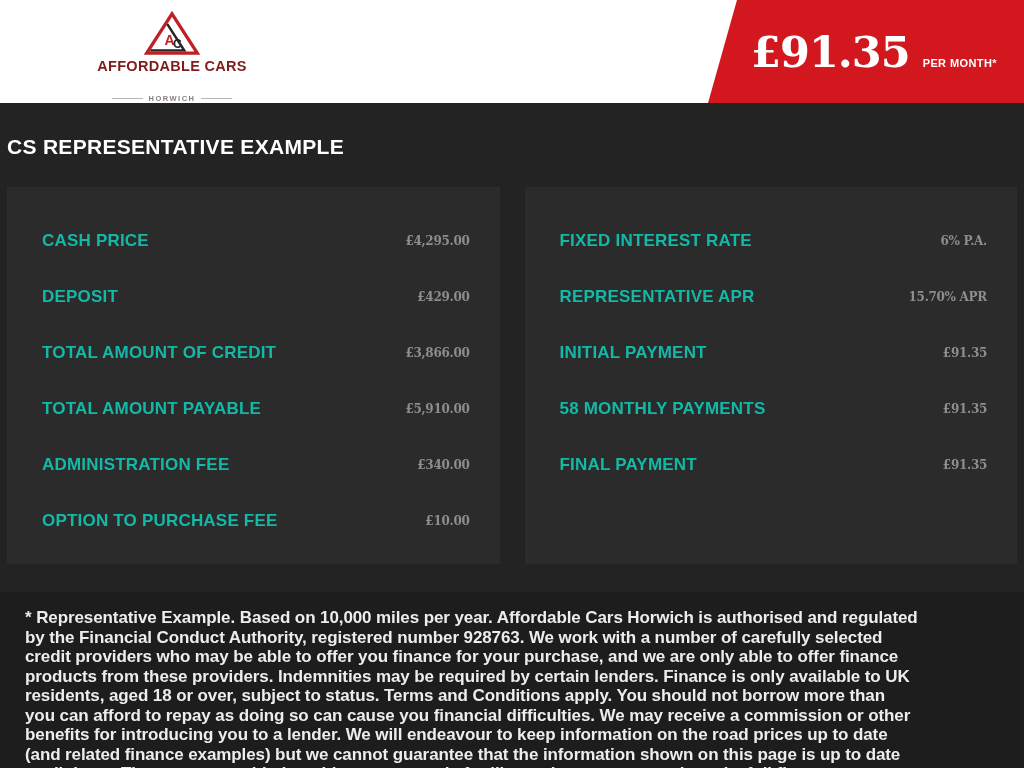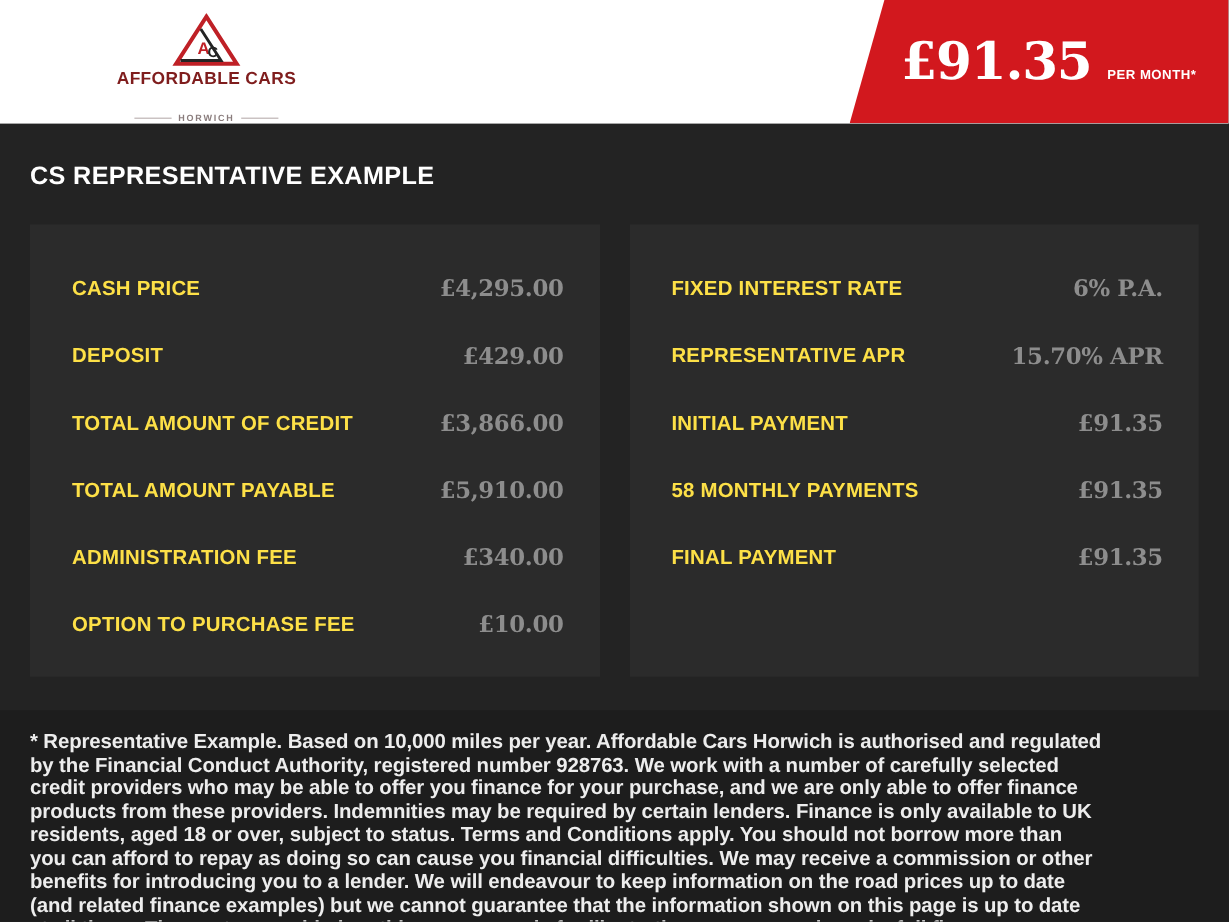--- a/index.html
+++ b/index.html
@@ -41,38 +41,38 @@
   .price-inner { display:flex; align-items:baseline; padding-left:30px; }
   .price-amount {
     font-family:"DejaVu Serif", serif; font-weight:bold;
     font-size:43px; letter-spacing:-1px;
   }
   .price-per {
     font-size:11px; font-weight:bold; margin-left:13px; letter-spacing:0.4px;
   }
 
   
-  .main { height:489px; background:#232323; box-sizing:border-box; padding:0 25px; }
+  .main { height:489px; background:#232323; box-sizing:border-box; padding:0 7px; }
   .page-title {
     margin:0; padding-top:32px;
     color:#ffffff; font-size:21px; font-weight:bold; letter-spacing:0.3px;
   }
   .panels { display:flex; gap:25px; margin-top:28px; }
   .panel {
     flex:1; height:377px; background:#2b2b2b;
     box-sizing:border-box; padding:26px 30px 0 35px;
   }
   .frow { height:56px; display:flex; align-items:center; justify-content:space-between; }
   .frow .label {
-    color:#fde047; font-weight:bold; font-size:17px; letter-spacing:0.2px;
+    color:#14b8a6; font-weight:bold; font-size:17px; letter-spacing:0.2px;
     white-space:nowrap;
   }
   .frow .value {
     color:#8d8d8d; font-family:"DejaVu Serif", serif; font-weight:bold;
-    font-size:19px; letter-spacing:-0.3px; white-space:nowrap;text-align:right;
+    font-size:12px; letter-spacing:-0.3px; white-space:nowrap;text-align:right;
   }
 
   
   .footer { height:176px; background:#1d1d1d; box-sizing:border-box; padding:16px 25px 0; }
   .disclaimer {
     margin:0; max-width:893px;
     color:#ededed; font-size:17px; font-weight:bold;
     line-height:19.5px; letter-spacing:-0.1px;
   }
 </style>

